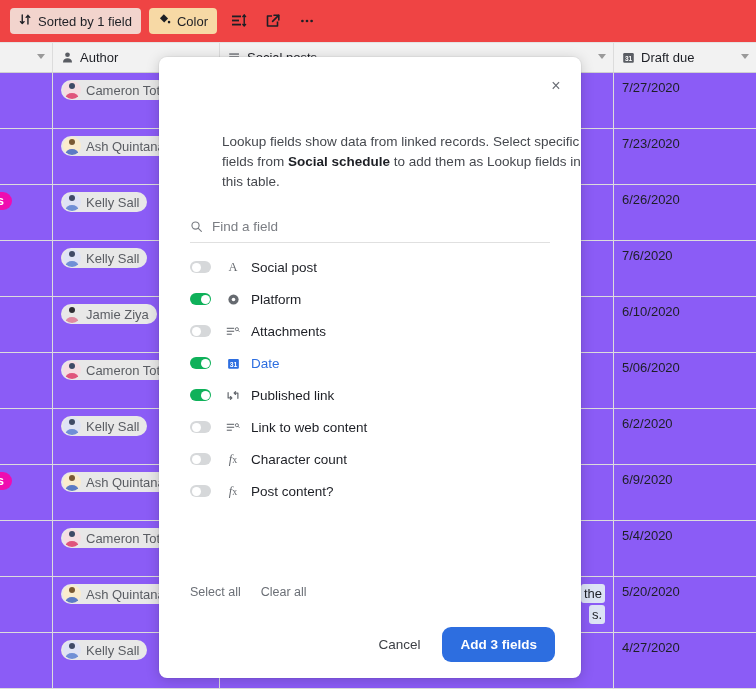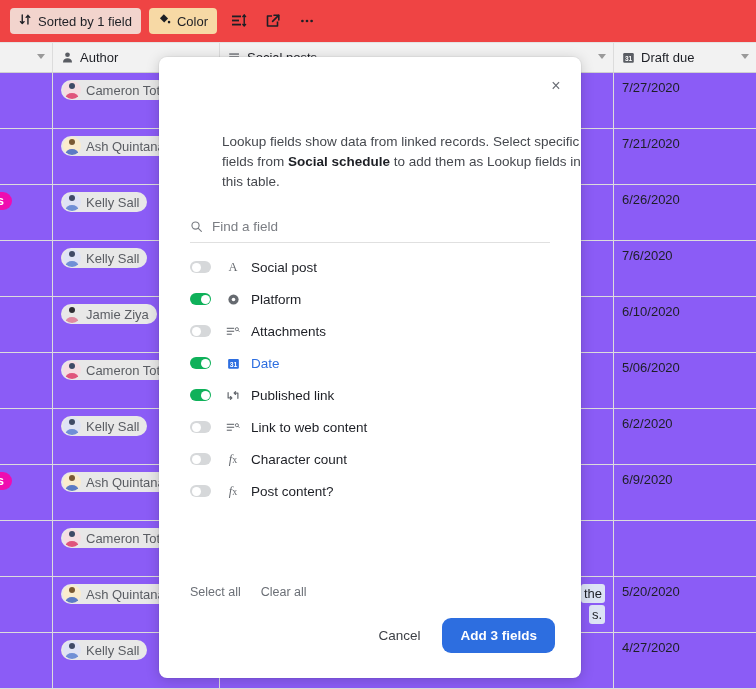--- a/index.html
+++ b/index.html
@@ -213,21 +213,21 @@
 
   .bulk-row {
     position: absolute; left: 31px; top: 528px;
     display: flex; align-items: flex-start;
   }
   .bulk-link {
     font-size: 12.5px; color: #6b6f76;
     margin-right: 20px; cursor: pointer;
   }
   .footer {
-    position: absolute; right: 26px; bottom: 25px;
+    position: absolute; right: 26px; bottom: 16px;
     display: flex; align-items: center;
   }
   .btn-cancel {
     font-size: 13.5px; color: #3c3f45;
     padding: 8px 14px; margin-right: 8px;
     border-radius: 5px; cursor: pointer;
   }
   .btn-primary {
     background: #2d6ee0; color: #ffffff;
     font-size: 13.5px; font-weight: 700;
@@ -340,21 +340,21 @@
           <div class="cell cell-1">
             <span class="person">
               <span class="avatar" style="background:#faeccd">
                 <span class="head" style="background:#7a5a33"></span>
                 <span class="body" style="background:#5c7bc4"></span>
               </span>
               <span class="pname">Ash Quintana</span>
             </span>
           </div>
           <div class="cell cell-2"></div>
-          <div class="cell cell-3">7/21/2020</div>
+          <div class="cell cell-3">7/23/2020</div>
         </div>
         <div class="row">
           <div class="cell cell-0">
             <span class="tag">ls</span>
           </div>
           <div class="cell cell-1">
             <span class="person">
               <span class="avatar" style="background:#dfe3f5">
                 <span class="head" style="background:#3f4a66"></span>
                 <span class="body" style="background:#6f8fd6"></span>
@@ -442,20 +442,21 @@
           <div class="cell cell-1">
             <span class="person">
               <span class="avatar" style="background:#f6dde2">
                 <span class="head" style="background:#3f4a66"></span>
                 <span class="body" style="background:#e0547c"></span>
               </span>
               <span class="pname">Cameron Tot</span>
             </span>
           </div>
           <div class="cell cell-2"></div>
+          <div class="cell cell-3">5/4/2020</div>
         </div>
         <div class="row">
           <div class="cell cell-0"></div>
           <div class="cell cell-1">
             <span class="person">
               <span class="avatar" style="background:#faeccd">
                 <span class="head" style="background:#7a5a33"></span>
                 <span class="body" style="background:#5c7bc4"></span>
               </span>
               <span class="pname">Ash Quintana</span>

